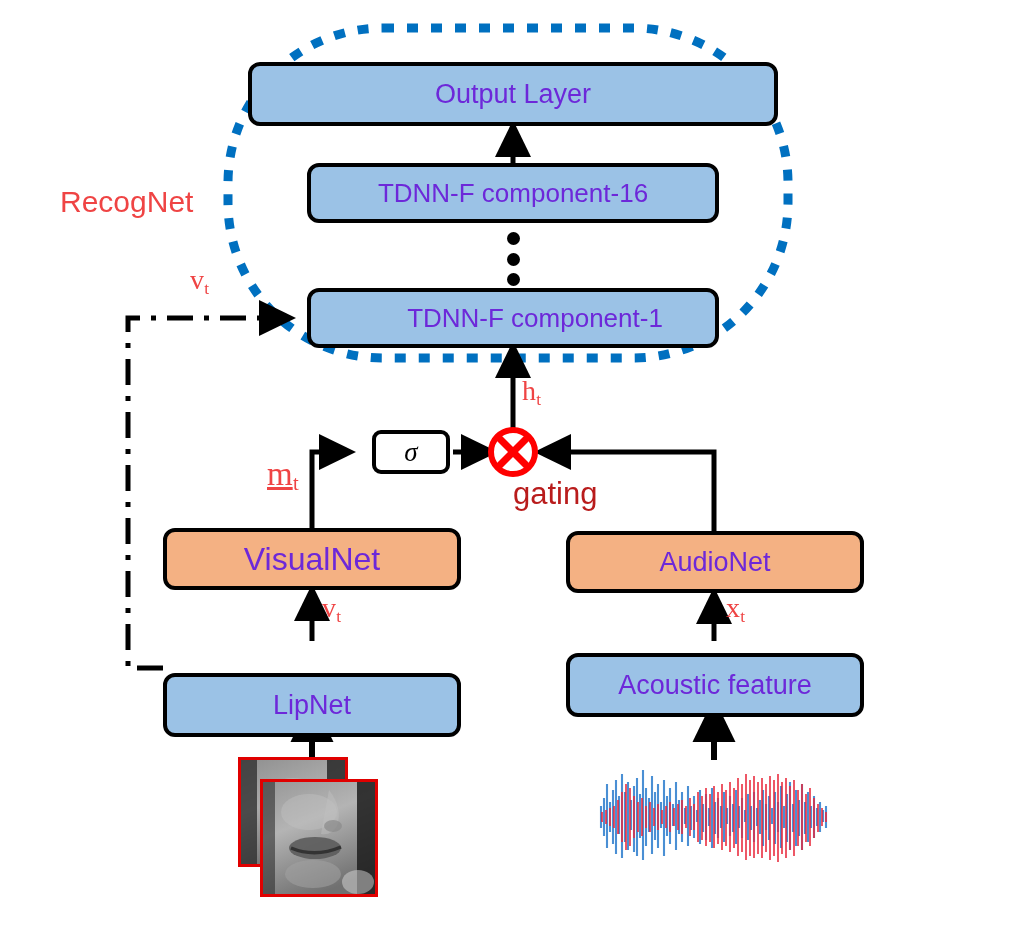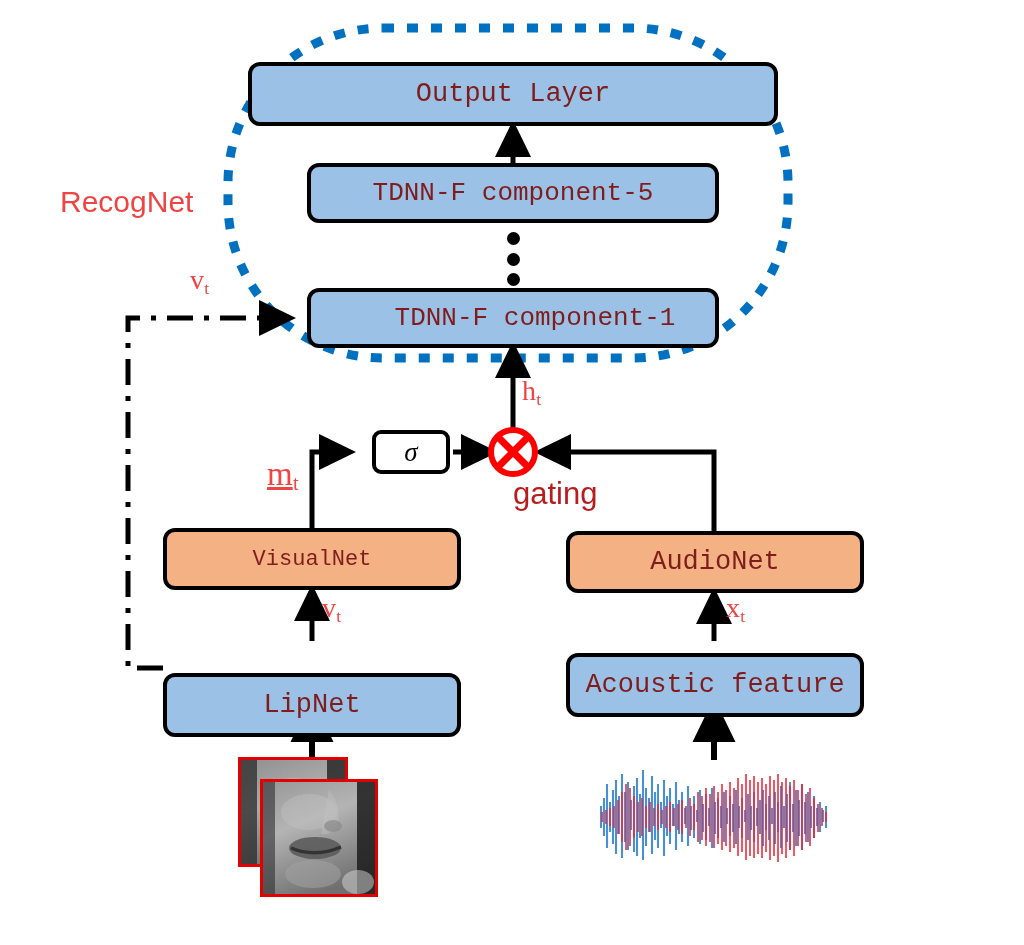--- a/index.html
+++ b/index.html
@@ -26,22 +26,22 @@
     overflow: visible;
   }
   .node-box {
     position: absolute;
     box-sizing: border-box;
     border: 4px solid #000000;
     border-radius: 12px;
     display: flex;
     align-items: center;
     justify-content: center;
-    font-family: Liberation Mono, monospace;
-    color: #7f1d1d;
+    font-family: Liberation Sans, sans-serif;
+    color: #6d28d9;
     white-space: nowrap;
   }
   .fill-blue { background: #9BC2E6; }
   .fill-orange { background: #F4B183; }
 
   .lbl {
     position: absolute;
     font-family: "Liberation Serif", serif;
     color: #ef4444;
     white-space: nowrap;
@@ -138,38 +138,38 @@
       <line x1="498.5" y1="437.5" x2="527.5" y2="466.5" stroke="#FF0000" stroke-width="7"></line>
       <line x1="527.5" y1="437.5" x2="498.5" y2="466.5" stroke="#FF0000" stroke-width="7"></line>
     </g>
   </svg>
 
   <div class="node-box fill-blue" style="left:248px; top:62px; width:530px; height:64px; font-size:27px;">
     <span>Output Layer</span>
   </div>
 
   <div class="node-box fill-blue" style="left:307px; top:163px; width:412px; height:60px; font-size:26px;">
-    <span>TDNN-F component-5</span>
+    <span>TDNN-F component-16</span>
   </div>
 
   <div class="dots-col" style="left:506px; top:232px; width:14px; height:54px;">
     <span class="dot"></span>
     <span class="dot"></span>
     <span class="dot"></span>
   </div>
 
   <div class="node-box fill-blue" style="left:307px; top:288px; width:412px; height:60px; font-size:26px;padding-left:44px;">
     <span>TDNN-F component-1</span>
   </div>
 
   <div class="sigma-box" style="left:372px; top:430px; width:78px; height:44px; font-size:27px;">
     <span>σ</span>
   </div>
 
-  <div class="node-box fill-orange" style="left:163px; top:528px; width:298px; height:62px; font-size:22px;">
+  <div class="node-box fill-orange" style="left:163px; top:528px; width:298px; height:62px; font-size:32px;">
     <span>VisualNet</span>
   </div>
 
   <div class="node-box fill-orange" style="left:566px; top:531px; width:298px; height:62px; font-size:27px;">
     <span>AudioNet</span>
   </div>
 
   <div class="node-box fill-blue" style="left:163px; top:641px; width:298px; height:64px; font-size:27px;margin-top:32px;">
     <span>LipNet</span>
   </div>

